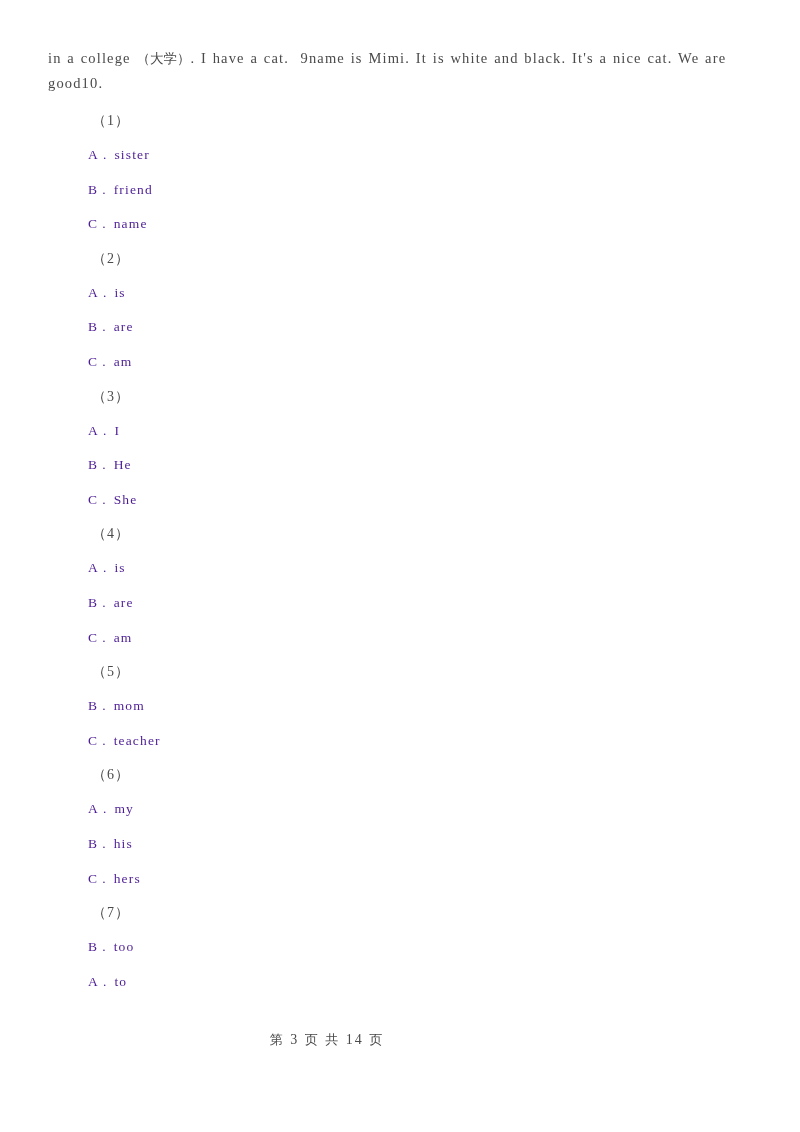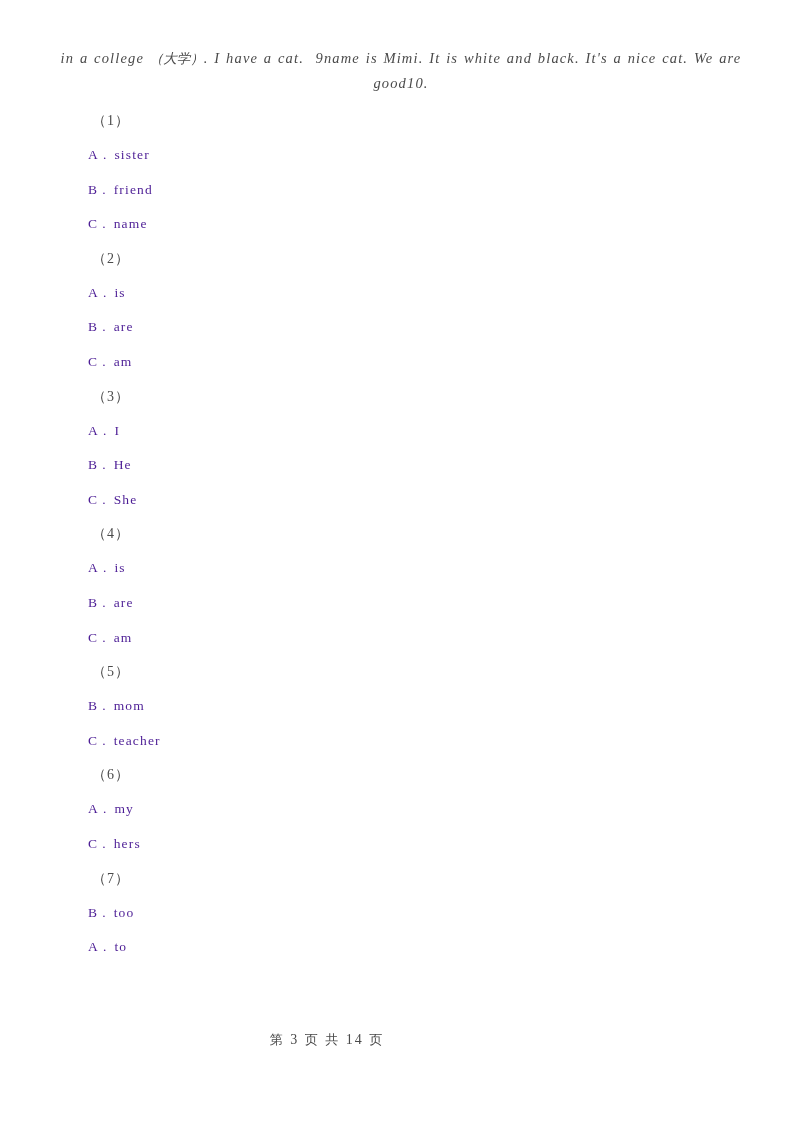--- a/index.html
+++ b/index.html
@@ -24,23 +24,22 @@
   
   .passage {
     position: absolute;
     left: 48px;
     top: 46px;
     width: 706px;
     font-size: 14.5px;
     line-height: 25px;
     letter-spacing: 1.15px;
     color: #4a4a4a;
-    text-align: center;
+    text-align: left;
     word-spacing: 1px;
-    font-style: italic;
   }
   .passage .cjk {
     font-family: "DejaVu Sans", sans-serif;
     font-size: 13.5px;
     letter-spacing: 0;
   }
 
   
   .questions {
     position: absolute;
@@ -169,20 +168,23 @@
         <span class="letter">C</span><span class="dot">.</span><span class="text">teacher</span>
       </div>
     </div>
 
     <div class="qblock">
       <div class="qnum">（6）</div>
       <div class="opt">
         <span class="letter">A</span><span class="dot">.</span><span class="text">my</span>
       </div>
       <div class="opt">
+        <span class="letter">B</span><span class="dot">.</span><span class="text">his</span>
+      </div>
+      <div class="opt">
         <span class="letter">C</span><span class="dot">.</span><span class="text">hers</span>
       </div>
     </div>
 
     <div class="qblock">
       <div class="qnum">（7）</div>
       <div class="opt">
         <span class="letter">B</span><span class="dot">.</span><span class="text">too</span>
       </div>
       <div class="opt">

